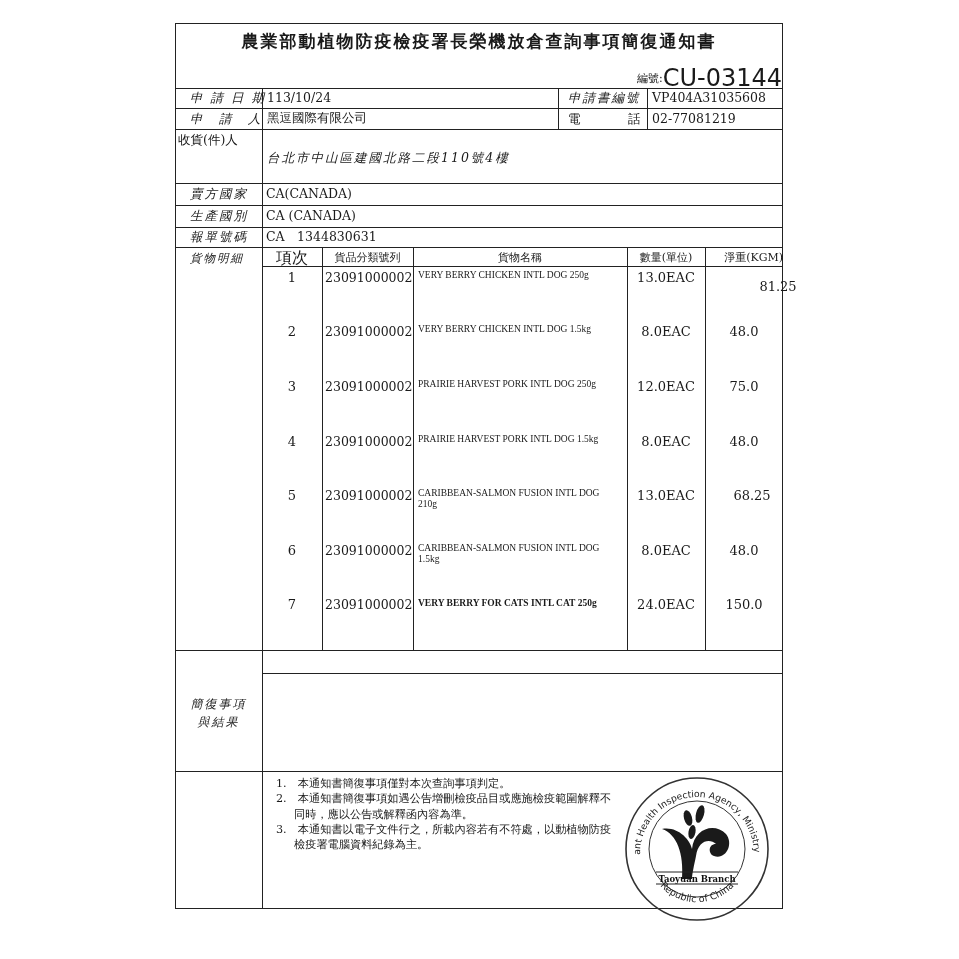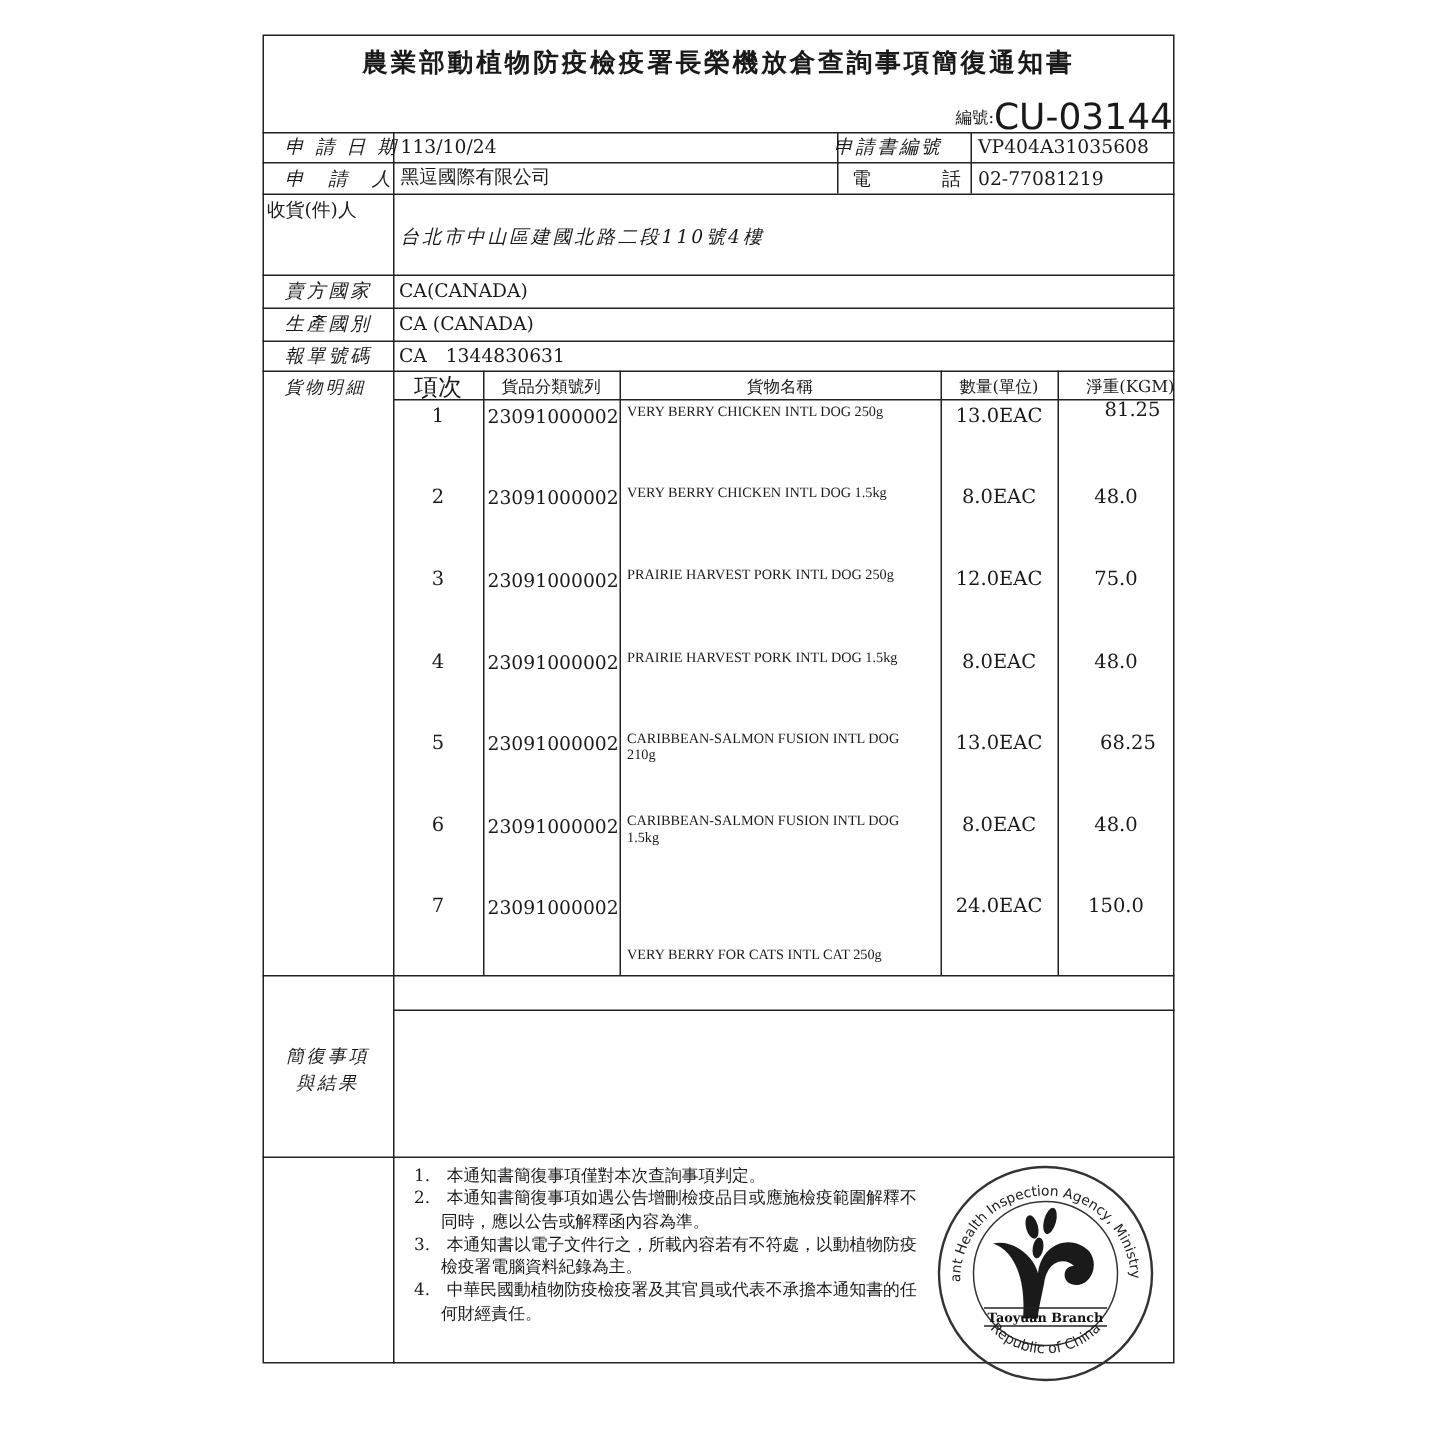--- a/index.html
+++ b/index.html
@@ -47,21 +47,21 @@
 <div class="vline" style="left:262px;top:88px;height:821px;"></div>
 <div class="vline" style="left:558px;top:88px;height:41px;"></div>
 <div class="vline" style="left:647px;top:88px;height:41px;"></div>
 <div class="vline" style="left:322px;top:247px;height:403px;"></div>
 <div class="vline" style="left:413px;top:247px;height:403px;"></div>
 <div class="vline" style="left:627px;top:247px;height:403px;"></div>
 <div class="vline" style="left:705px;top:247px;height:403px;"></div>
 
 <div class="cell lab" style="left:190px;top:90px;">申 請 日 期</div>
 <div class="cell" style="left:267px;top:90px;">113/10/24</div>
-<div class="cell lab" style="left:556px;top:90px;">申請書編號</div>
+<div class="cell lab" style="left:568px;top:90px;">申請書編號</div>
 <div class="cell" style="left:652px;top:90px;">VP404A31035608</div>
 
 <div class="cell lab" style="left:190px;top:111px;">申　請　人</div>
 <div class="cell" style="left:267px;top:111px;font-family:Liberation Mono, monospace;">黑逗國際有限公司</div>
 <div class="cell" style="left:568px;top:111px;">電</div>
 <div class="cell" style="left:628px;top:111px;">話</div>
 <div class="cell" style="left:652px;top:111px;">02-77081219</div>
 
 <div class="cell" style="left:178px;top:132px;">收貨(件)人</div>
 <div class="cell lab" style="left:267px;top:150px;">台北市中山區建國北路二段110號4樓</div>
@@ -81,21 +81,21 @@
 <div class="cell" style="left:322px;top:250px;width:91px;text-align:center;font-size:11px;">貨品分類號列</div>
 <div class="cell" style="left:413px;top:250px;width:214px;text-align:center;font-size:11px;">貨物名稱</div>
 <div class="cell" style="left:627px;top:250px;width:78px;text-align:center;font-size:11px;">數量(單位)</div>
 <div class="cell" style="left:705px;top:250px;width:78px;text-align:right;font-size:11px;">淨重(KGM)</div>
 
 <div>
   <div class="cell num" style="left:262px;top:270px;width:60px;">1</div>
   <div class="cell" style="left:325px;top:270px;">23091000002</div>
   <div class="cell sm" style="left:418px;top:270px;width:205px;">VERY BERRY CHICKEN INTL DOG 250g</div>
   <div class="cell num" style="left:627px;top:270px;width:78px;">13.0EAC</div>
-  <div class="cell num" style="left:705px;top:266px;width:100px;">81.25</div>
+  <div class="cell num" style="left:705px;top:279px;width:100px;padding-left:23px;">81.25</div>
 </div>
 <div>
   <div class="cell num" style="left:262px;top:324px;width:60px;">2</div>
   <div class="cell" style="left:325px;top:324px;">23091000002</div>
   <div class="cell sm" style="left:418px;top:324px;width:205px;">VERY BERRY CHICKEN INTL DOG 1.5kg</div>
   <div class="cell num" style="left:627px;top:324px;width:78px;">8.0EAC</div>
   <div class="cell num" style="left:705px;top:324px;width:78px;">48.0</div>
 </div>
 <div>
   <div class="cell num" style="left:262px;top:379px;width:60px;">3</div>
@@ -121,34 +121,33 @@
 <div>
   <div class="cell num" style="left:262px;top:543px;width:60px;">6</div>
   <div class="cell" style="left:325px;top:543px;">23091000002</div>
   <div class="cell sm" style="left:418px;top:543px;width:190px;">CARIBBEAN-SALMON FUSION INTL DOG 1.5kg</div>
   <div class="cell num" style="left:627px;top:543px;width:78px;">8.0EAC</div>
   <div class="cell num" style="left:705px;top:543px;width:78px;">48.0</div>
 </div>
 <div>
   <div class="cell num" style="left:262px;top:597px;width:60px;">7</div>
   <div class="cell" style="left:325px;top:597px;">23091000002</div>
-  <div class="cell sm" style="left:418px;top:632px;width:205px;">VERY BERRY FOR CATS INTL CAT 250g</div>
+  <div class="cell sm" style="left:418px;top:598px;width:205px;font-weight:bold;">VERY BERRY FOR CATS INTL CAT 250g</div>
   <div class="cell num" style="left:627px;top:597px;width:78px;">24.0EAC</div>
   <div class="cell num" style="left:705px;top:597px;width:78px;">150.0</div>
 </div>
 
 <div class="cell lab" style="left:175px;top:696px;width:87px;text-align:center;font-size:12px;">簡復事項</div>
 <div class="cell lab" style="left:175px;top:714px;width:87px;text-align:center;font-size:12px;">與結果</div>
 <div class="cell" style="left:266px;top:680px;"></div>
 
 <div class="notes" style="left:276px;">
   <div>1.　本通知書簡復事項僅對本次查詢事項判定。</div>
   <div>2.　本通知書簡復事項如遇公告增刪檢疫品目或應施檢疫範圍解釋不同時，應以公告或解釋函內容為準。</div>
   <div>3.　本通知書以電子文件行之，所載內容若有不符處，以動植物防疫檢疫署電腦資料紀錄為主。</div>
-  <div>4.　中華民國動植物防疫檢疫署及其官員或代表不承擔本通知書的任何財經責任。</div>
 </div>
 
 <svg class="seal" viewBox="0 0 150 150">
   <defs>
     <path id="ringTop" d="M 18 80 A 57 57 0 1 1 132 80"></path>
     <path id="ringBot" d="M 30 100 A 50 50 0 0 0 120 100"></path>
   </defs>
   <circle cx="75" cy="75" r="71" fill="none" stroke="#333" stroke-width="1.6"></circle>
   <circle cx="75" cy="75" r="48" fill="none" stroke="#333" stroke-width="1"></circle>
   <text font-family="DejaVu Sans, sans-serif" font-size="9.2" fill="#222">

